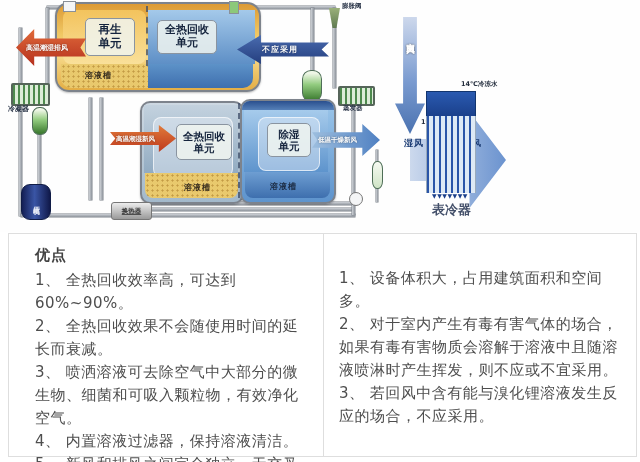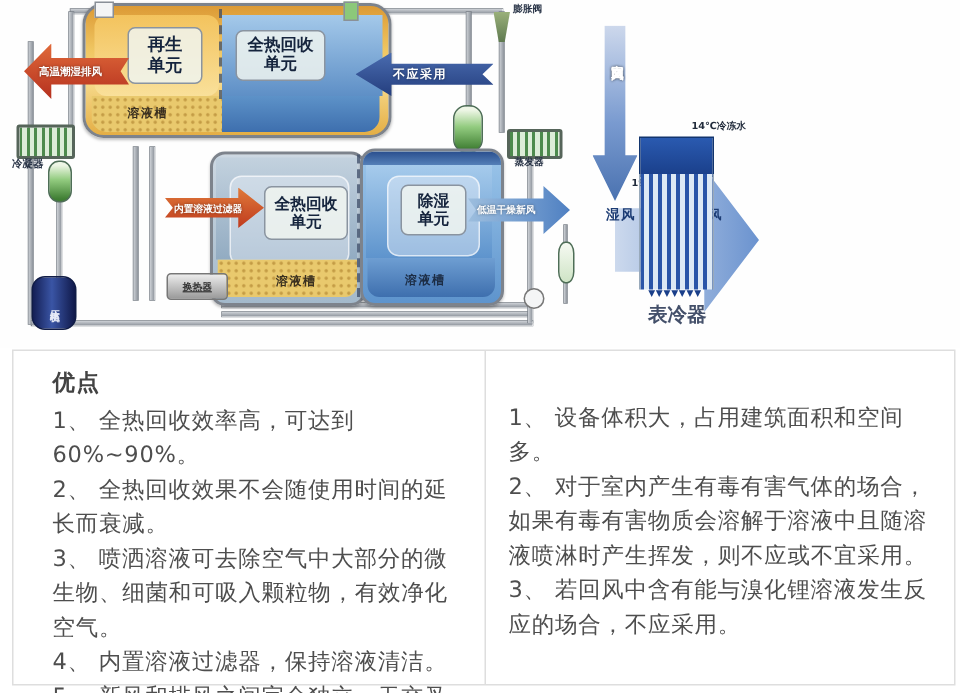--- a/index.html
+++ b/index.html
@@ -96,33 +96,33 @@
     <div class="abs droplets" style="left:2px;top:9px;width:84px;height:62px;background:linear-gradient(180deg,#a6cbec,#5e94cd);"></div>
     <div class="panel" style="left:16px;top:16px;width:60px;height:52px;"></div>
     <div class="abs droplets" style="left:3px;top:71px;width:85px;height:26px;background:linear-gradient(180deg,#6e9ed2,#3e6fae);border-radius:0 0 8px 8px;"></div>
     <div class="lbl" style="left:25px;top:22px;width:42px;height:32px;font-size:10.5px;">除湿
 单元</div>
     <div class="tiny" style="left:28px;top:80px;font-size:8px;letter-spacing:1px;color:#1c2c44;">溶液槽</div>
   </div>
   <div class="dash" style="left:238px;top:103px;height:95px;"></div>
 
   <div class="arrow arrow-r" style="left:110px;top:125px;width:66px;height:27px;background:linear-gradient(180deg,#e07a3a,#bf3a1e);"></div>
-  <div class="atext" style="left:116px;top:135px;font-size:6.5px;">内置溶液过滤器</div>
+  <div class="atext" style="left:116px;top:135px;font-size:6.5px;">高温潮湿新风</div>
 
   <div class="arrow arrow-r" style="left:312px;top:124px;width:68px;height:32px;background:linear-gradient(90deg,#9dbede,#4f80c2);"></div>
   <div class="atext" style="left:318px;top:136px;font-size:6.5px;">低温干燥新风</div>
 
   <div class="coil" style="left:11px;top:83px;width:35px;height:19px;"></div>
   <div class="tiny" style="left:8px;top:104px;font-size:7px;color:#2a3548;">冷凝器</div>
   <div class="capsule" style="left:32px;top:107px;width:14px;height:26px;"></div>
   <div class="abs" style="left:21px;top:184px;width:28px;height:34px;border-radius:9px;border:1px solid #101c46;
               background:linear-gradient(90deg,#141f55,#3a55a5 45%,#10194a);display:flex;align-items:center;justify-content:center;">
     <span class="vtext" style="color:#e8ecf8;font-size:6.5px;font-weight:bold;">压缩机</span>
   </div>
-  <div class="abs" style="left:111px;top:182px;width:39px;height:16px;border:1px solid #777;border-radius:3px;
+  <div class="abs" style="left:111px;top:202px;width:39px;height:16px;border:1px solid #777;border-radius:3px;
               background:linear-gradient(180deg,#ececec,#9a9a9a);display:flex;align-items:center;justify-content:center;text-decoration:underline;">
     <span style="font-size:6.5px;font-weight:bold;color:#333;">换热器</span>
   </div>
   <div class="abs" style="left:329px;top:8px;width:11px;height:20px;clip-path:polygon(0 0,100% 0,68% 100%,32% 100%);
               background:linear-gradient(180deg,#9ab07a,#5f7a50);"></div>
   <div class="tiny" style="left:342px;top:2px;font-size:6.5px;color:#2a3548;">膨胀阀</div>
   <div class="coil" style="left:338px;top:86px;width:33px;height:16px;"></div>
   <div class="tiny" style="left:343px;top:104px;font-size:6.5px;color:#2a3548;">蒸发器</div>
   <div class="fitting" style="left:63px;top:1px;width:11px;height:9px;"></div>
   <div class="fitting" style="left:229px;top:1px;width:8px;height:11px;background:#8cc87a;"></div>

